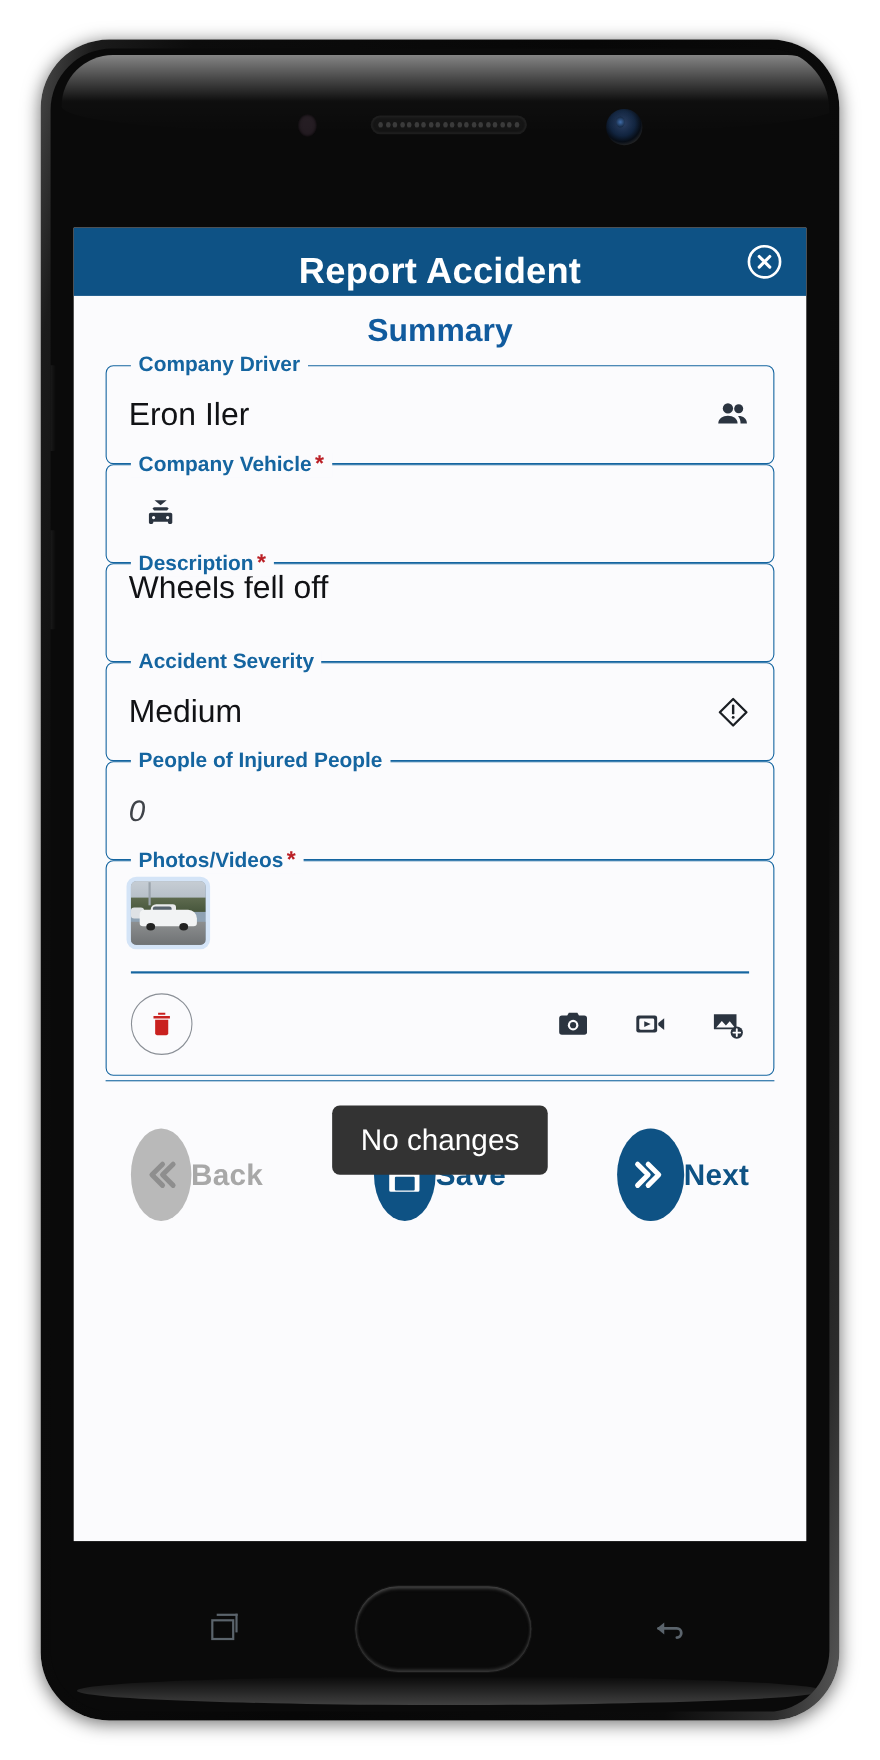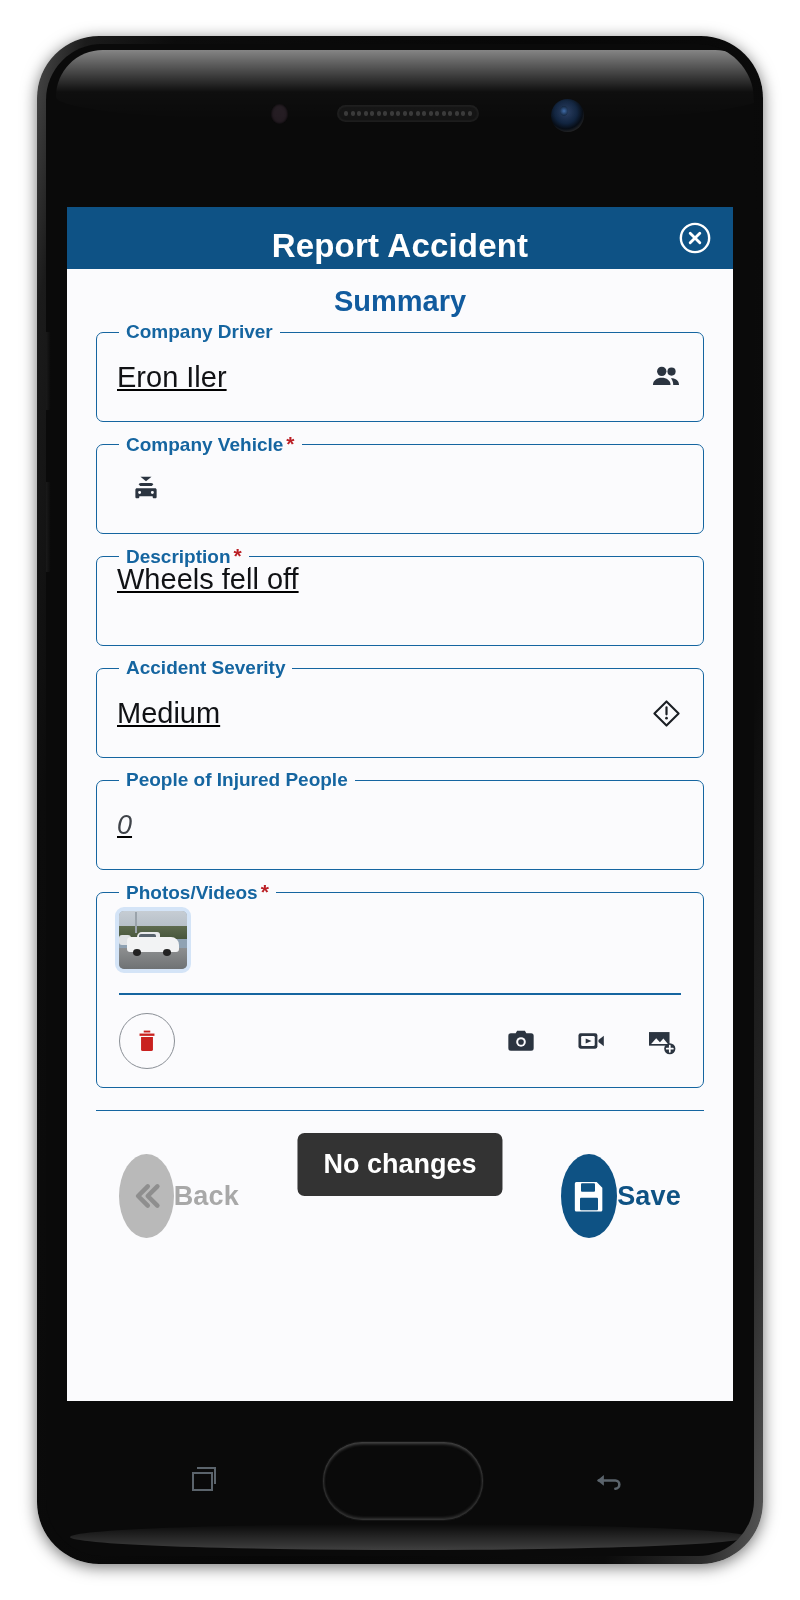--- a/index.html
+++ b/index.html
@@ -187,23 +187,21 @@
 
   .form {
     padding: 0 29px;
   }
 
   
   .field {
     position: relative;
     border: 1.4px solid #1565a0;
     border-radius: 7px;
-    margin-bottom: 22px;
-    box-sizing: border-box;
-    text-decoration: underline;
+    box-sizing: border-box;
   }
   .field-legend {
     position: absolute;
     top: -12px;
     left: 22px;
     background: #fbfbfd;
     padding: 0 7px;
     font-size: 19px;
     font-weight: bold;
     color: #1565a0;
@@ -342,21 +340,21 @@
   .nav-label.primary  { color: #0e5284; }
 
   .tooltip {
     position: absolute;
     left: 50%;
     transform: translateX(-50%);
     top: 22px;
     background: #333333;
     color: #ffffff;
     font-size: 27px;
-    font-weight: bold;
+    font-weight: normal;
     padding: 16px 26px;
     border-radius: 7px;
     white-space: nowrap;
     z-index: 5;
   }
 </style>
 </head>
 <body>
 
 <div class="phone">
@@ -546,20 +544,29 @@
           <div class="nav-circle primary">
             <svg viewBox="0 0 24 24" width="40" height="40" fill="#ffffff">
               <path d="M4.4 3.6h12.2l3.4 3.4v13.4a.9.9 0 0 1-.9.9H4.4a.9.9 0 0 1-.9-.9V4.5a.9.9 0 0 1 .9-.9z"></path>
               <rect x="7.2" y="4.3" width="8.4" height="5.2" rx=".6" fill="#0e5284"></rect>
               <rect x="6.6" y="13" width="10.8" height="7.6" rx=".6" fill="#0e5284"></rect>
             </svg>
           </div>
           <div class="nav-label primary">Save</div>
         </div>
 
+        <div class="nav-btn">
+          <div class="nav-circle primary">
+            <svg viewBox="0 0 24 24" width="42" height="42" fill="none" stroke="#ffffff" stroke-width="2.6" stroke-linecap="round" stroke-linejoin="round">
+              <path d="M11 6.5 16.5 12 11 17.5"></path>
+              <path d="M5.5 6.5 11 12l-5.5 5.5"></path>
+            </svg>
+          </div>
+          <div class="nav-label primary">Next</div>
+        </div>
 
         <div class="tooltip">No changes</div>
       </div>
 
     </div>
 
     <div class="navbar">
       <div class="nav-recent">
         <div class="sq1"></div>
         <div class="sq2"></div>

